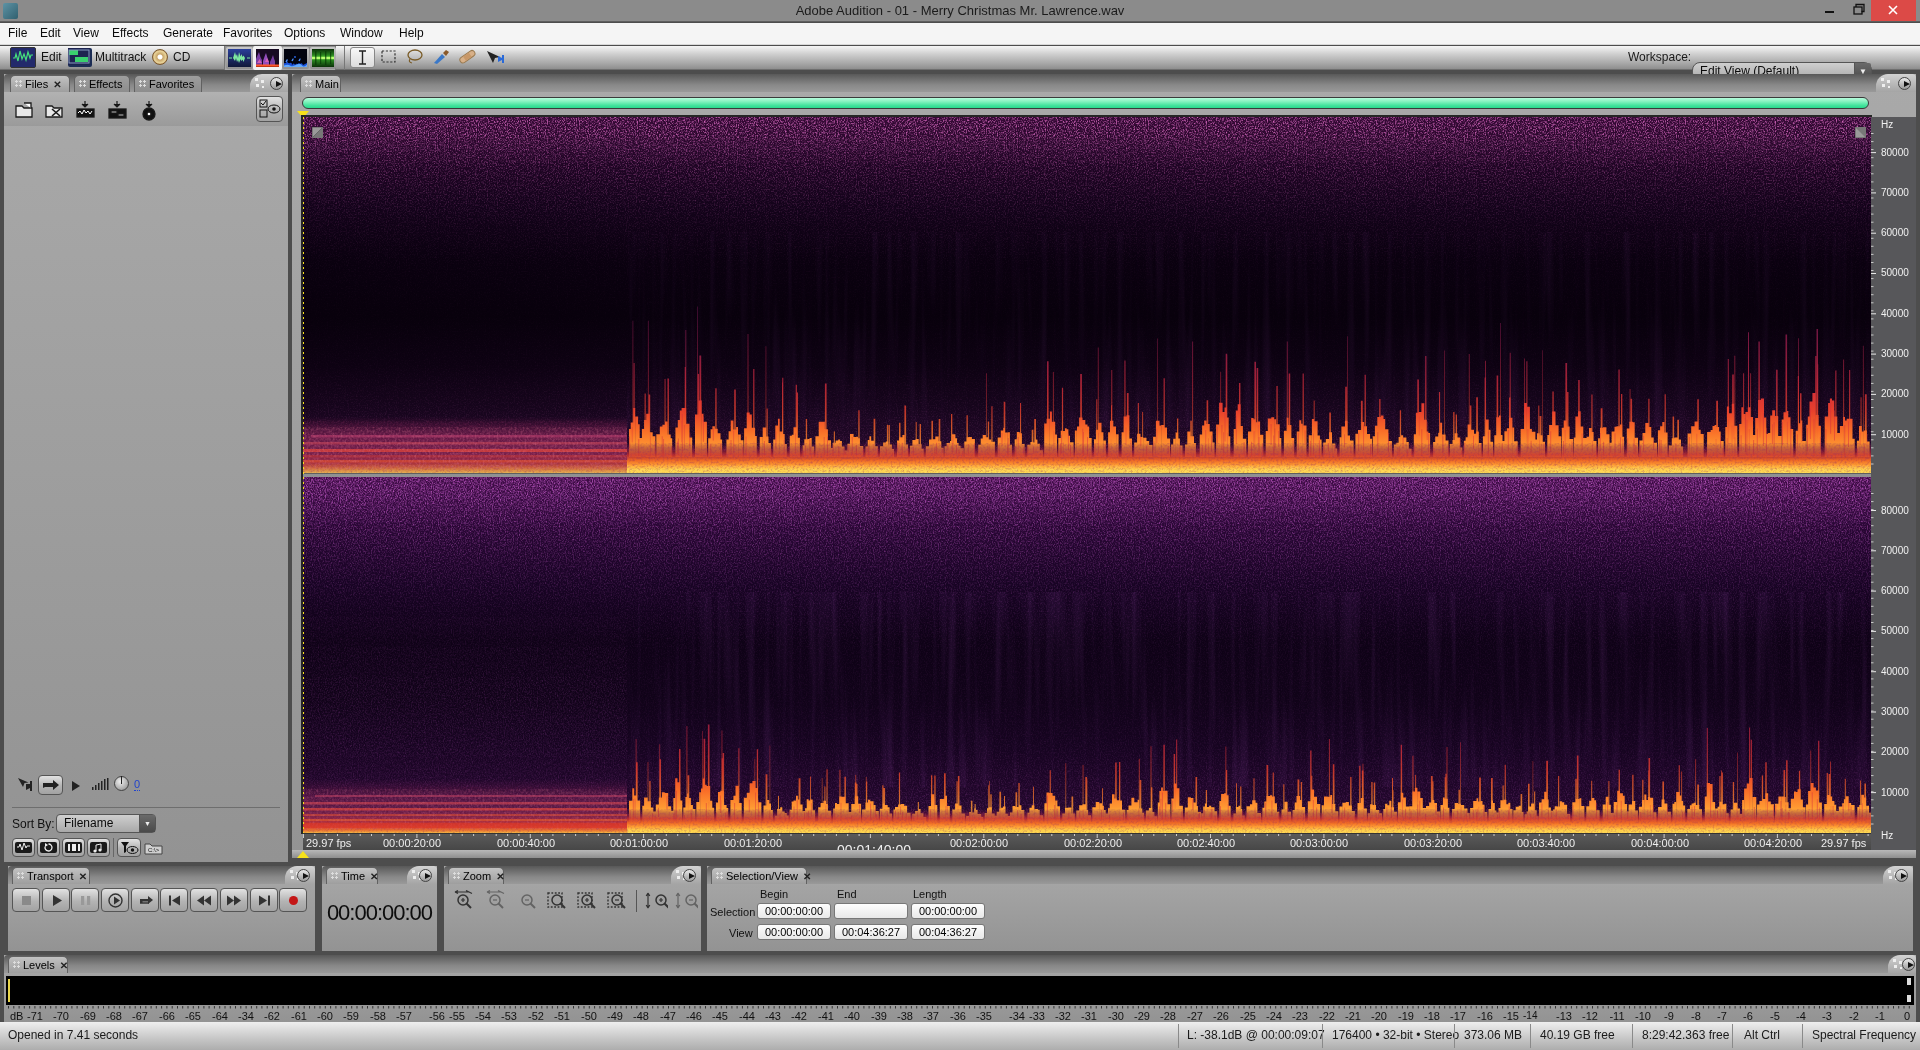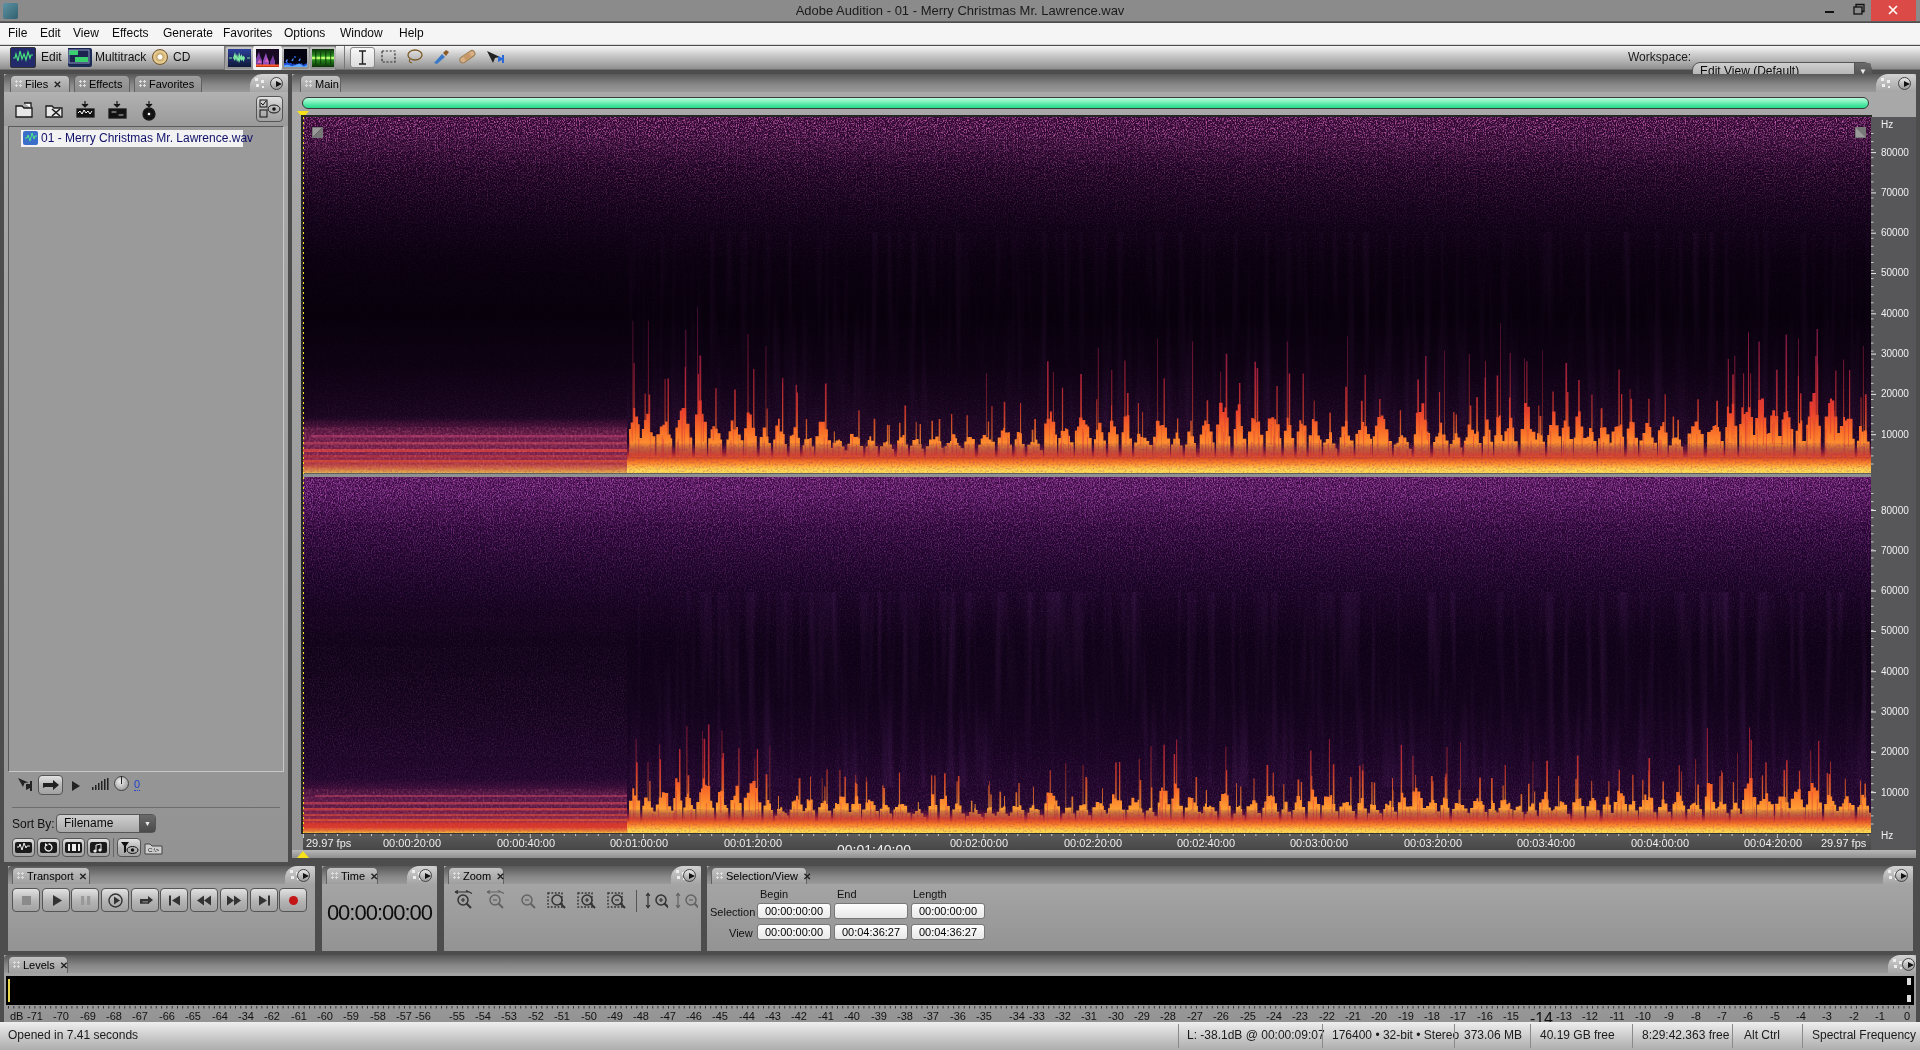--- a/index.html
+++ b/index.html
@@ -205,29 +205,20 @@
       <svg width="25" height="22">
           <rect x="3" y="3" width="7" height="7" fill="none" stroke="#111"></rect>
           <path d="M4 6l2 2 3-4" stroke="#111" fill="none"></path>
           <rect x="3" y="13" width="7" height="7" fill="none" stroke="#111"></rect>
           <ellipse cx="17" cy="12" rx="6" ry="4" fill="none" stroke="#111"></ellipse>
           <circle cx="17" cy="12" r="1.8" fill="#111"></circle>
         </svg>
     </div>
   </div>
 
-  <div class="abs sunken" style="left:4px;top:52px;width:276px;height:646px;background:#9a9a9a">
-    <div class="abs" style="left:12px;top:3px;width:222px;height:17px;background:#f2f2f2">
-      <svg class="abs" style="left:2px;top:1px" width="15" height="14">
-          <rect width="15" height="14" rx="2" fill="#3a6ec8"></rect>
-          <path d="M2 7h2l1-3 2 6 2-8 2 6 1-3h2" stroke="#50e888" stroke-width="1" fill="none"></path>
-        </svg>
-      <span style="position:absolute;left:20px;font-size:12px;line-height:17px;color:#10106a;white-space:nowrap">01 - Merry Christmas Mr. Lawrence.wav</span>
-    </div>
-  </div>
 
   <div class="abs" style="left:0;top:704px;width:284px;height:26px">
     <svg class="abs" style="left:12px;top:-2px" width="120" height="20">
       <path d="M2 2l5 9 1.5-4 4-.5z" fill="#222"></path>
         <path d="M10 8v6l4-2v3h2V5h-2v3z" fill="#222"></path>
     </svg>
     <div class="abs btn3d" style="left:34px;top:-3px;width:25px;height:20px"><svg width="23" height="18">
           <path d="M4 12V7h10v-3l6 5-6 5v-3H6" fill="#222"></path>
         </svg></div>
     <div class="abs" style="left:66px;top:0"><svg width="12" height="12">
@@ -1022,21 +1013,21 @@
       <span style="position:absolute;left:148px;top:5px;width:30px;text-align:center;font-size:11px;color:#111">-66</span>
       <span style="position:absolute;left:174px;top:5px;width:30px;text-align:center;font-size:11px;color:#111">-65</span>
       <span style="position:absolute;left:201px;top:5px;width:30px;text-align:center;font-size:11px;color:#111">-64</span>
       <span style="position:absolute;left:227px;top:5px;width:30px;text-align:center;font-size:11px;color:#111">-34</span>
       <span style="position:absolute;left:253px;top:5px;width:30px;text-align:center;font-size:11px;color:#111">-62</span>
       <span style="position:absolute;left:280px;top:5px;width:30px;text-align:center;font-size:11px;color:#111">-61</span>
       <span style="position:absolute;left:306px;top:5px;width:30px;text-align:center;font-size:11px;color:#111">-60</span>
       <span style="position:absolute;left:332px;top:5px;width:30px;text-align:center;font-size:11px;color:#111">-59</span>
       <span style="position:absolute;left:359px;top:5px;width:30px;text-align:center;font-size:11px;color:#111">-58</span>
       <span style="position:absolute;left:385px;top:5px;width:30px;text-align:center;font-size:11px;color:#111">-57</span>
-      <span style="position:absolute;left:411px;top:5px;width:30px;text-align:left;font-size:11px;color:#111">-56</span>
+      <span style="position:absolute;left:411px;top:5px;width:30px;text-align:right;font-size:11px;color:#111">-56</span>
       <span style="position:absolute;left:438px;top:5px;width:30px;text-align:center;font-size:11px;color:#111">-55</span>
       <span style="position:absolute;left:464px;top:5px;width:30px;text-align:center;font-size:11px;color:#111">-54</span>
       <span style="position:absolute;left:490px;top:5px;width:30px;text-align:center;font-size:11px;color:#111">-53</span>
       <span style="position:absolute;left:517px;top:5px;width:30px;text-align:center;font-size:11px;color:#111">-52</span>
       <span style="position:absolute;left:543px;top:5px;width:30px;text-align:center;font-size:11px;color:#111">-51</span>
       <span style="position:absolute;left:570px;top:5px;width:30px;text-align:center;font-size:11px;color:#111">-50</span>
       <span style="position:absolute;left:596px;top:5px;width:30px;text-align:center;font-size:11px;color:#111">-49</span>
       <span style="position:absolute;left:622px;top:5px;width:30px;text-align:center;font-size:11px;color:#111">-48</span>
       <span style="position:absolute;left:649px;top:5px;width:30px;text-align:center;font-size:11px;color:#111">-47</span>
       <span style="position:absolute;left:675px;top:5px;width:30px;text-align:center;font-size:11px;color:#111">-46</span>
@@ -1064,21 +1055,21 @@
       <span style="position:absolute;left:1255px;top:5px;width:30px;text-align:center;font-size:11px;color:#111">-24</span>
       <span style="position:absolute;left:1281px;top:5px;width:30px;text-align:center;font-size:11px;color:#111">-23</span>
       <span style="position:absolute;left:1308px;top:5px;width:30px;text-align:center;font-size:11px;color:#111">-22</span>
       <span style="position:absolute;left:1334px;top:5px;width:30px;text-align:center;font-size:11px;color:#111">-21</span>
       <span style="position:absolute;left:1360px;top:5px;width:30px;text-align:center;font-size:11px;color:#111">-20</span>
       <span style="position:absolute;left:1387px;top:5px;width:30px;text-align:center;font-size:11px;color:#111">-19</span>
       <span style="position:absolute;left:1413px;top:5px;width:30px;text-align:center;font-size:11px;color:#111">-18</span>
       <span style="position:absolute;left:1439px;top:5px;width:30px;text-align:center;font-size:11px;color:#111">-17</span>
       <span style="position:absolute;left:1466px;top:5px;width:30px;text-align:center;font-size:11px;color:#111">-16</span>
       <span style="position:absolute;left:1492px;top:5px;width:30px;text-align:center;font-size:11px;color:#111">-15</span>
-      <span style="position:absolute;left:1519px;top:5px;width:30px;text-align:right;font-size:16px;color:#111">-14</span>
+      <span style="position:absolute;left:1519px;top:5px;width:30px;text-align:left;font-size:10px;color:#111">-14</span>
       <span style="position:absolute;left:1545px;top:5px;width:30px;text-align:center;font-size:11px;color:#111">-13</span>
       <span style="position:absolute;left:1571px;top:5px;width:30px;text-align:center;font-size:11px;color:#111">-12</span>
       <span style="position:absolute;left:1598px;top:5px;width:30px;text-align:center;font-size:11px;color:#111">-11</span>
       <span style="position:absolute;left:1624px;top:5px;width:30px;text-align:center;font-size:11px;color:#111">-10</span>
       <span style="position:absolute;left:1650px;top:5px;width:30px;text-align:center;font-size:11px;color:#111">-9</span>
       <span style="position:absolute;left:1677px;top:5px;width:30px;text-align:center;font-size:11px;color:#111">-8</span>
       <span style="position:absolute;left:1703px;top:5px;width:30px;text-align:center;font-size:11px;color:#111">-7</span>
       <span style="position:absolute;left:1729px;top:5px;width:30px;text-align:center;font-size:11px;color:#111">-6</span>
       <span style="position:absolute;left:1756px;top:5px;width:30px;text-align:center;font-size:11px;color:#111">-5</span>
       <span style="position:absolute;left:1782px;top:5px;width:30px;text-align:center;font-size:11px;color:#111">-4</span>

